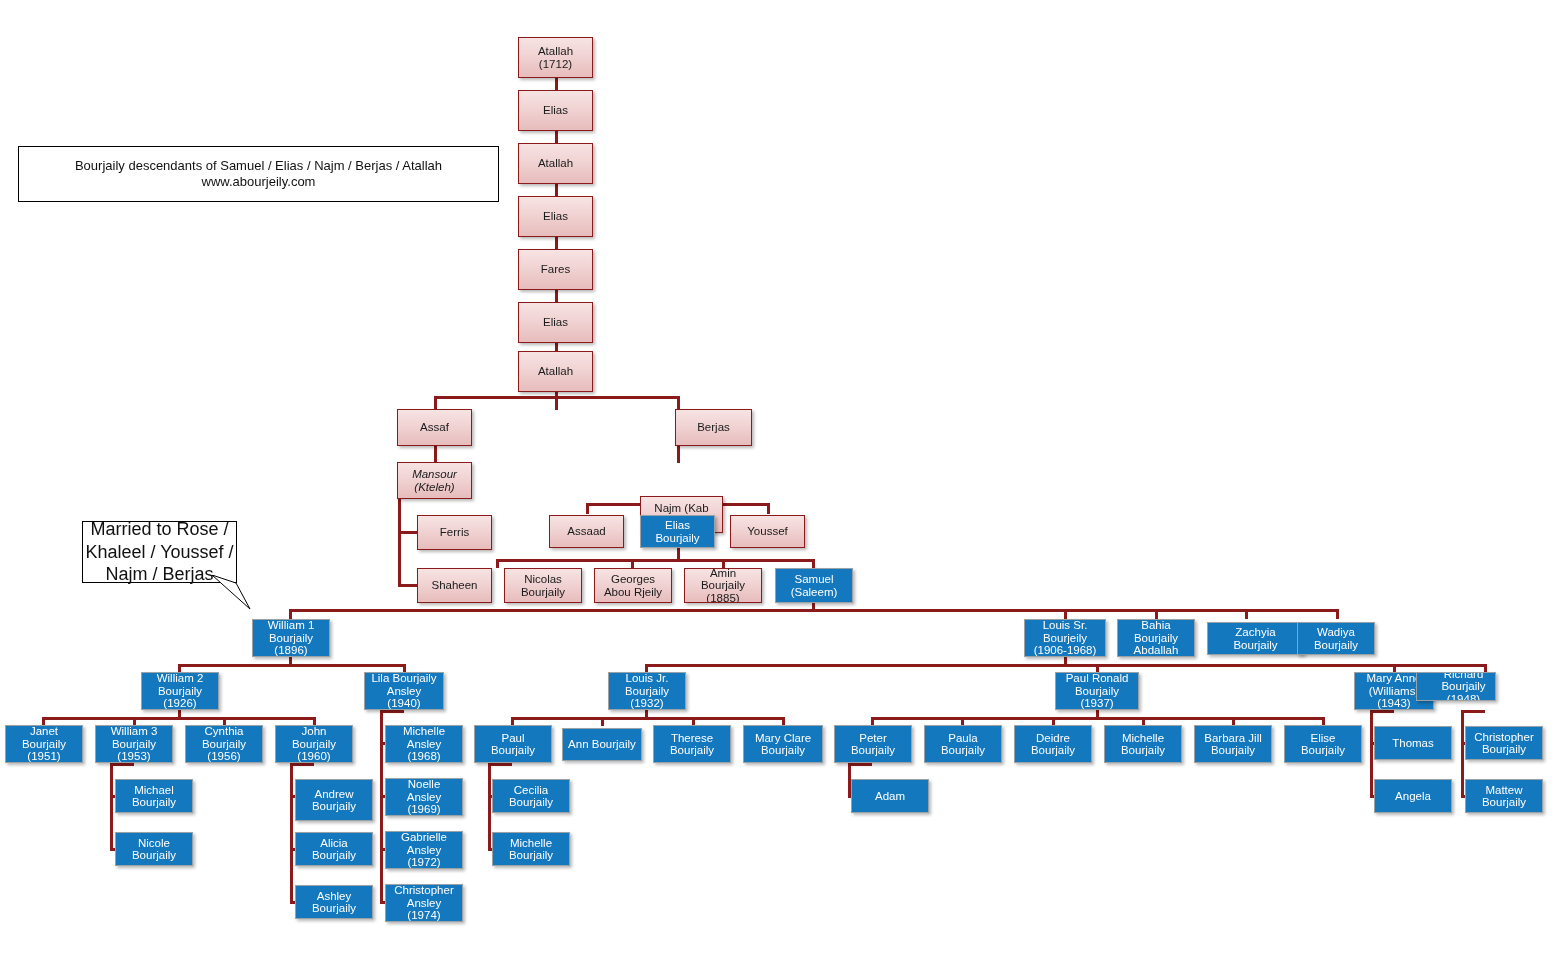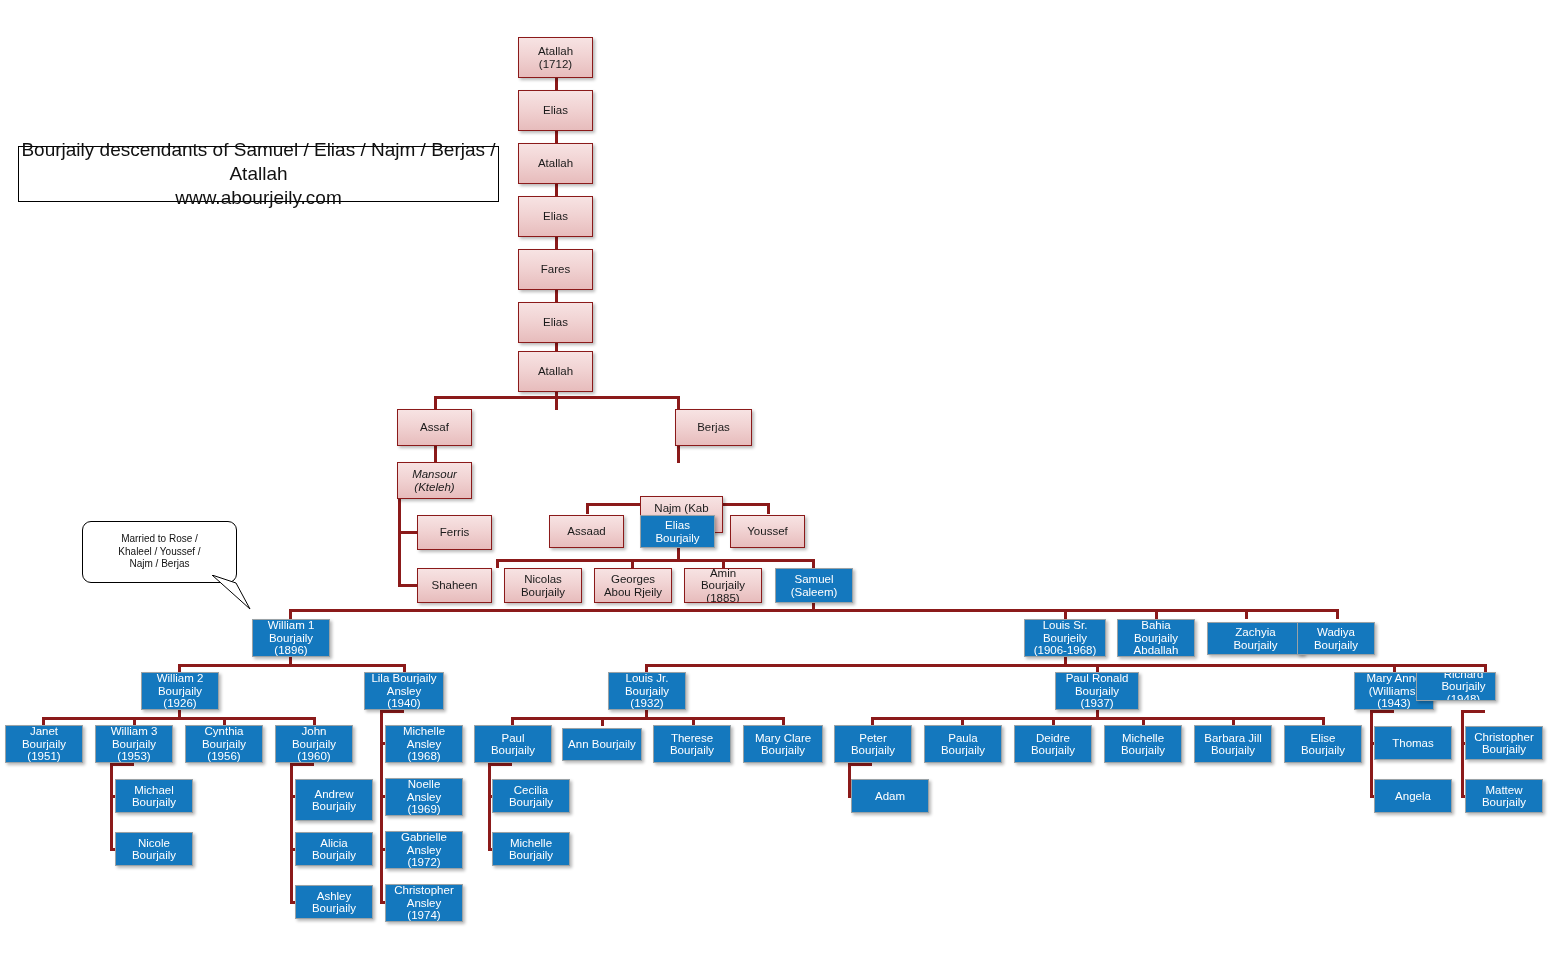--- a/index.html
+++ b/index.html
@@ -38,22 +38,22 @@
   .callout{
     position:absolute;
     box-sizing:border-box;
     background:#fff;
     border:1px solid #000;
     color:#111;
     display:flex;align-items:center;justify-content:center;
     text-align:center;
     line-height:1.25;
   }
-  #title-box{font-size:19px;}
-  #married-box{font-size:10px;border-radius:9px;}
+  #title-box{font-size:13px;}
+  #married-box{font-size:18px;}
   .pointer{position:absolute;}
 </style>
 </head>
 <body>
 
 <div id="canvas">
 
   <div class="ln lnv" style="left:555px;top:78px;height:16px;"></div>
   <div class="ln lnv" style="left:555px;top:131px;height:16px;"></div>
   <div class="ln lnv" style="left:555px;top:184px;height:16px;"></div>

